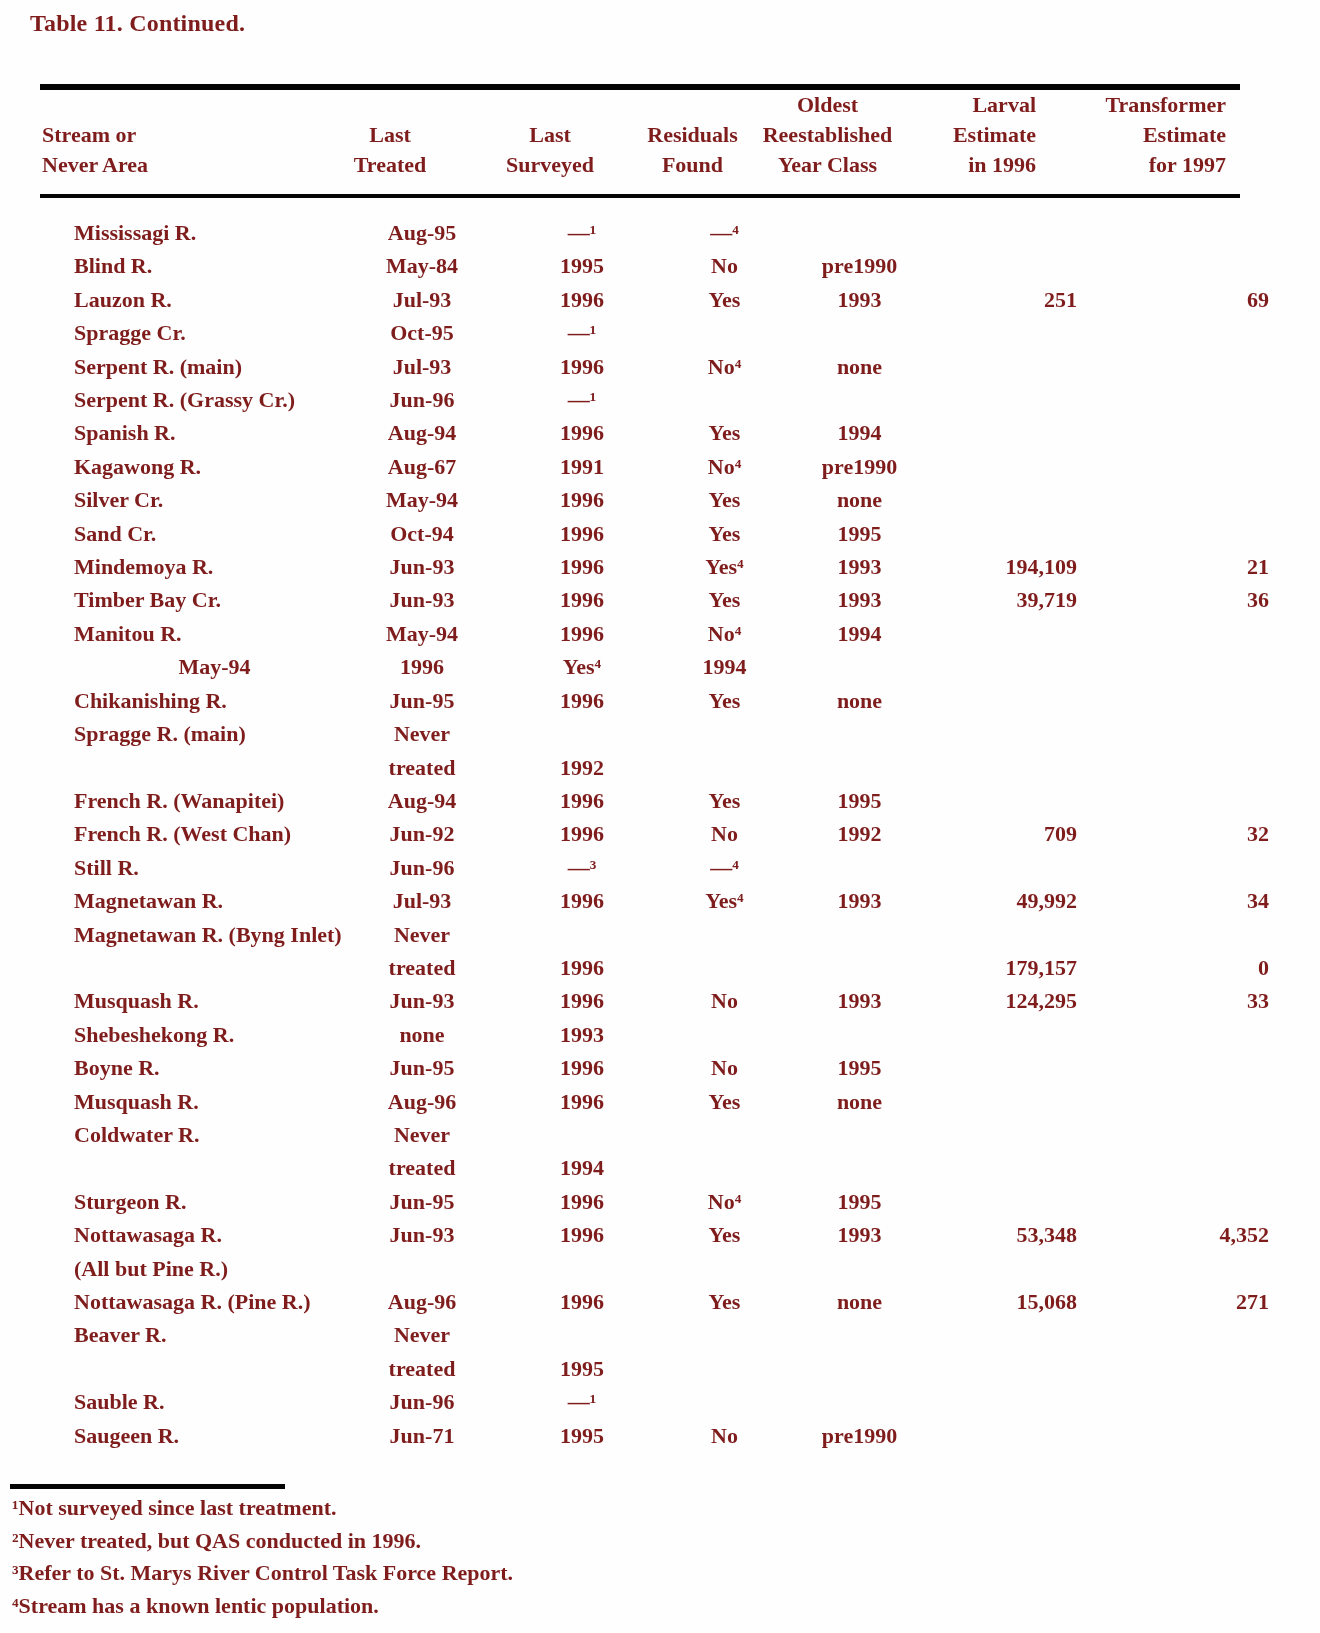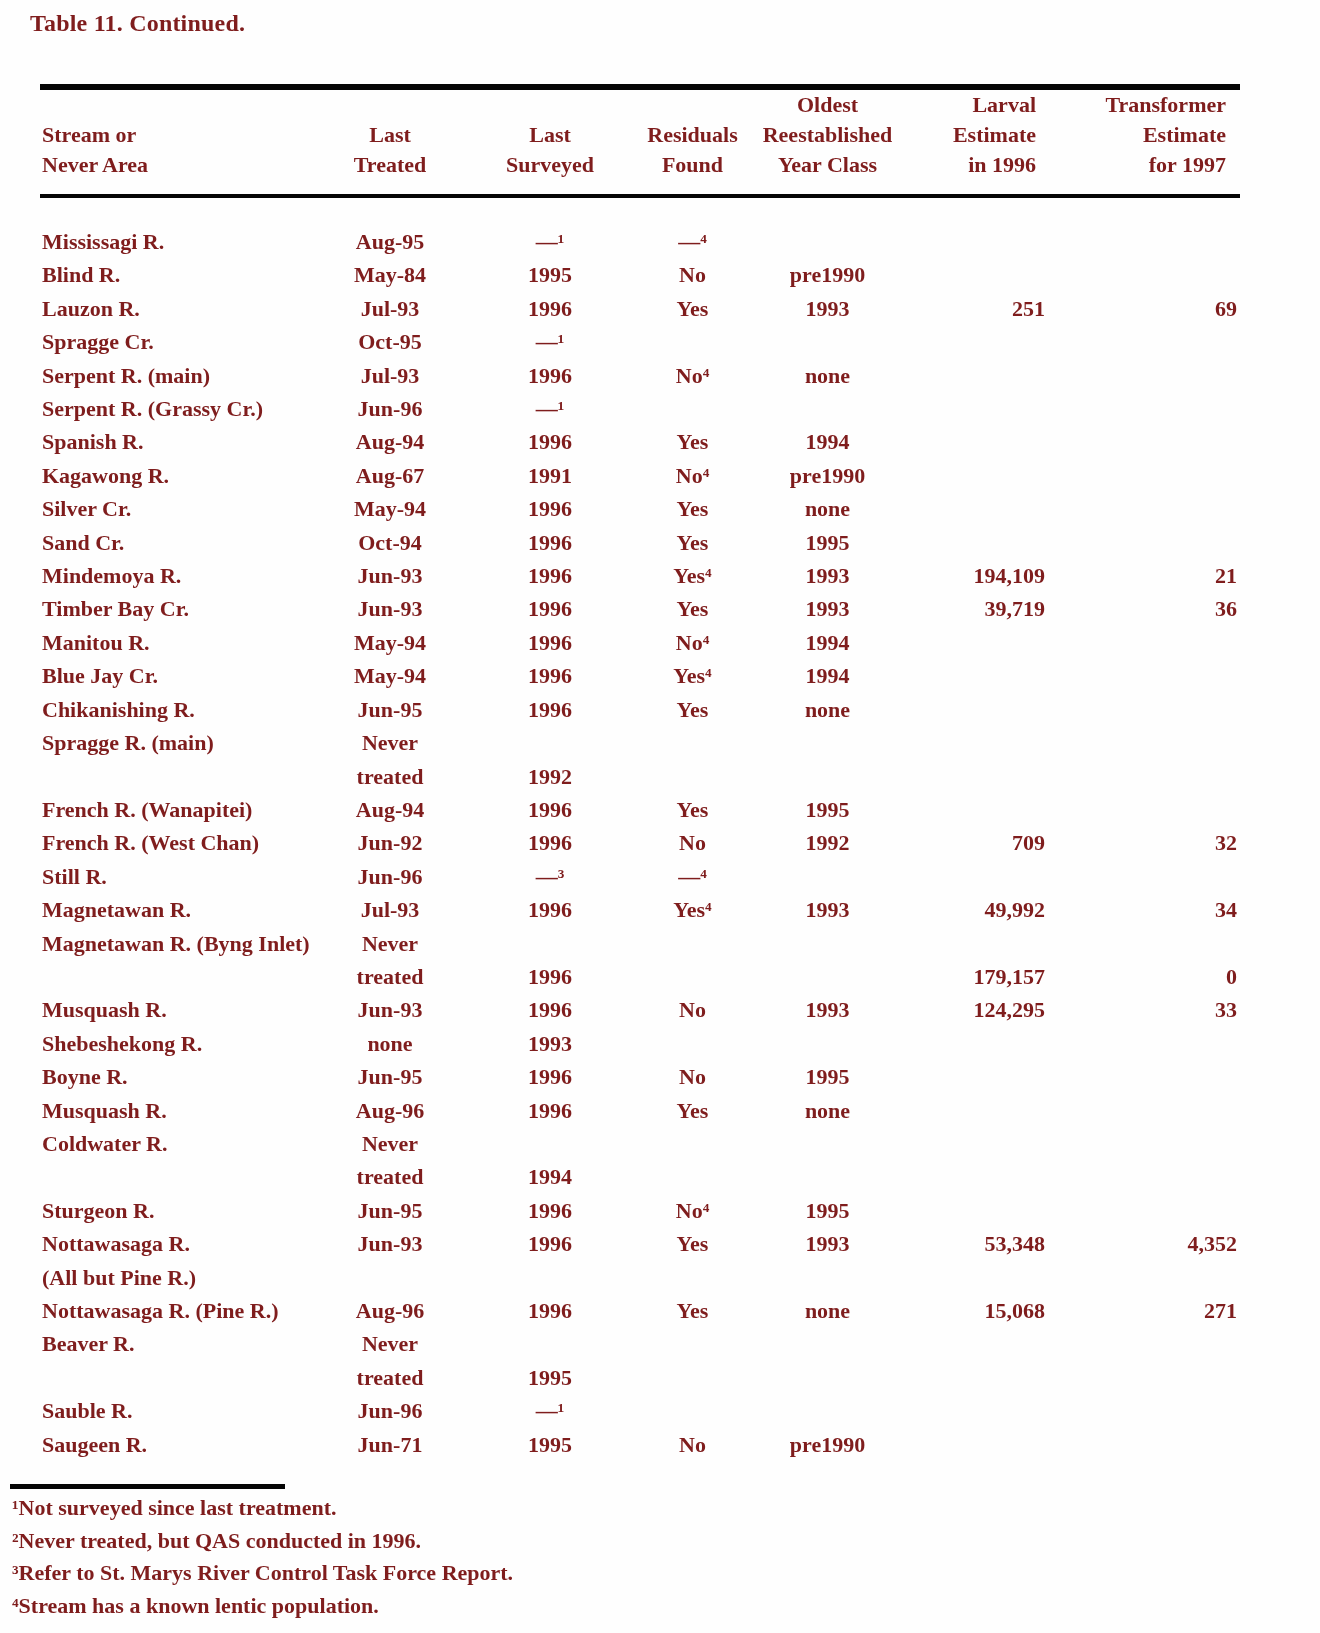--- a/index.html
+++ b/index.html
@@ -13,21 +13,21 @@
   .rule{background:#050505;}
   .rule-top{height:6px;width:100%;}
   .rule-header{height:4px;width:100%;}
   .grid{display:grid;grid-template-columns:285px 130px 190px 95px 175px 135px 190px;}
   .header-row .c{
     white-space:pre-line;display:flex;align-items:flex-end;justify-content:center;
     text-align:center;font-size:22px;line-height:30px;min-height:74px;padding-bottom:14px;
   }
   .header-row .c.name{justify-content:flex-start;text-align:left;padding-left:2px;}
   .header-row .c.larval,.header-row .c.transformer{justify-content:flex-end;text-align:right;padding-right:14px;}
-  .tbody{padding-top:27px;}
+  .tbody{padding-top:18px;margin-left:32px;}
   .row .c{font-size:22px;line-height:33.4px;white-space:pre-line;}
   .row .name{text-align:left;padding-left:2px;}
   .row .treated,.row .surveyed,.row .residuals,.row .oldest{text-align:center;}
   .row .larval{text-align:right;padding-right:5px;}
   .row .transformer{text-align:right;padding-right:3px;}
   .fn-rule{position:absolute;left:10px;top:1484px;width:275px;height:5px;}
   .footnotes{position:absolute;left:12px;top:1492px;font-size:22px;line-height:32.6px;}
 </style>
 </head>
 <body>
@@ -173,21 +173,20 @@
         <div class="grid row">
           <div class="c name">Manitou R.</div>
           <div class="c treated">May-94</div>
           <div class="c surveyed">1996</div>
           <div class="c residuals">No⁴</div>
           <div class="c oldest">1994</div>
           <div class="c larval"></div>
           <div class="c transformer"></div>
         </div>
         <div class="grid row">
-          <div class="c name">Blue Jay Cr.</div>
           <div class="c treated">May-94</div>
           <div class="c surveyed">1996</div>
           <div class="c residuals">Yes⁴</div>
           <div class="c oldest">1994</div>
           <div class="c larval"></div>
           <div class="c transformer"></div>
         </div>
         <div class="grid row">
           <div class="c name">Chikanishing R.</div>
           <div class="c treated">Jun-95</div>

